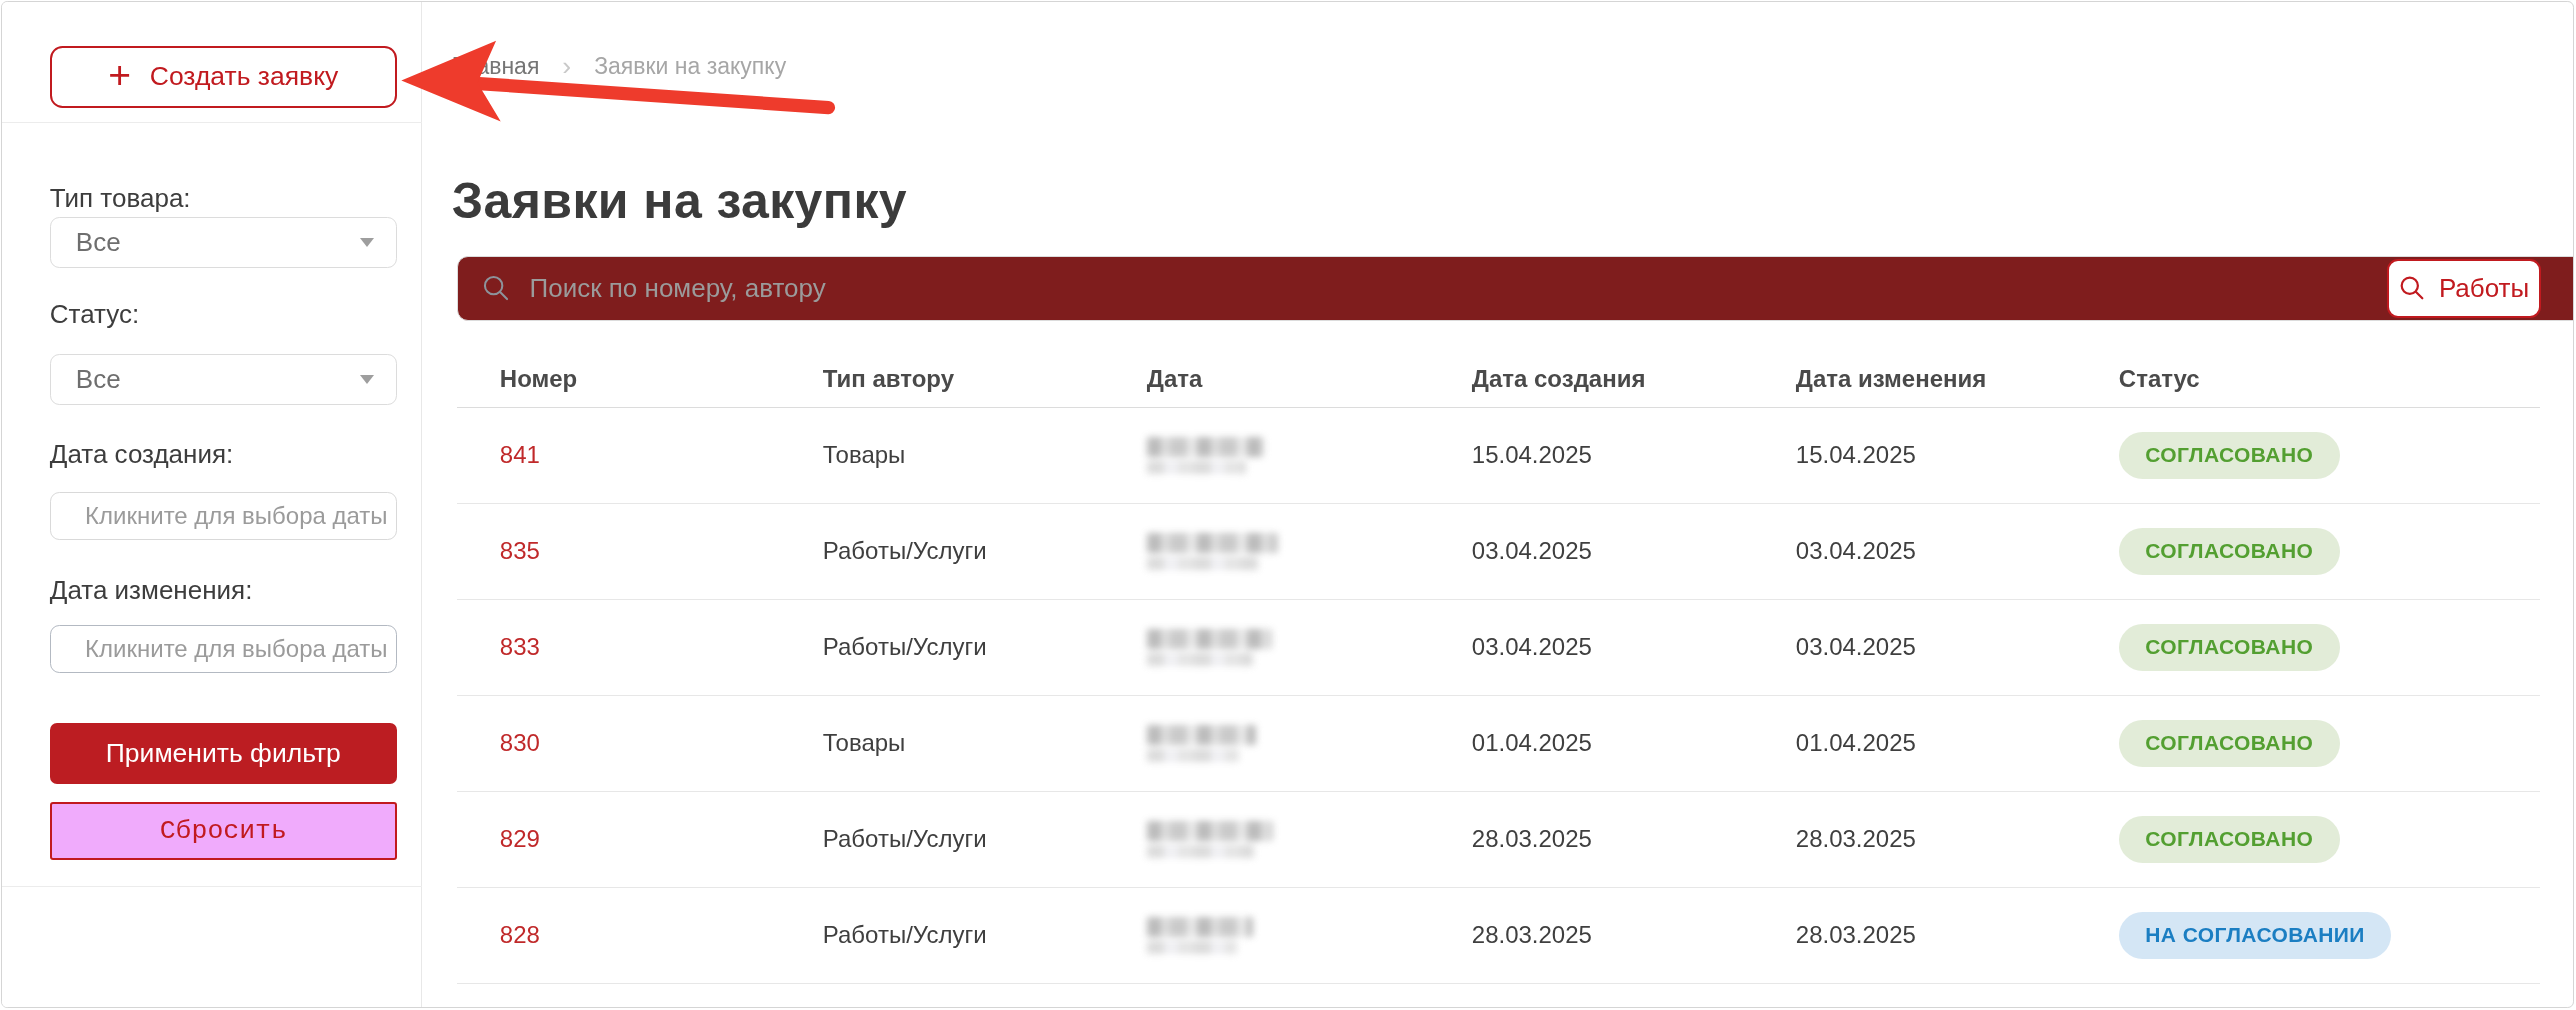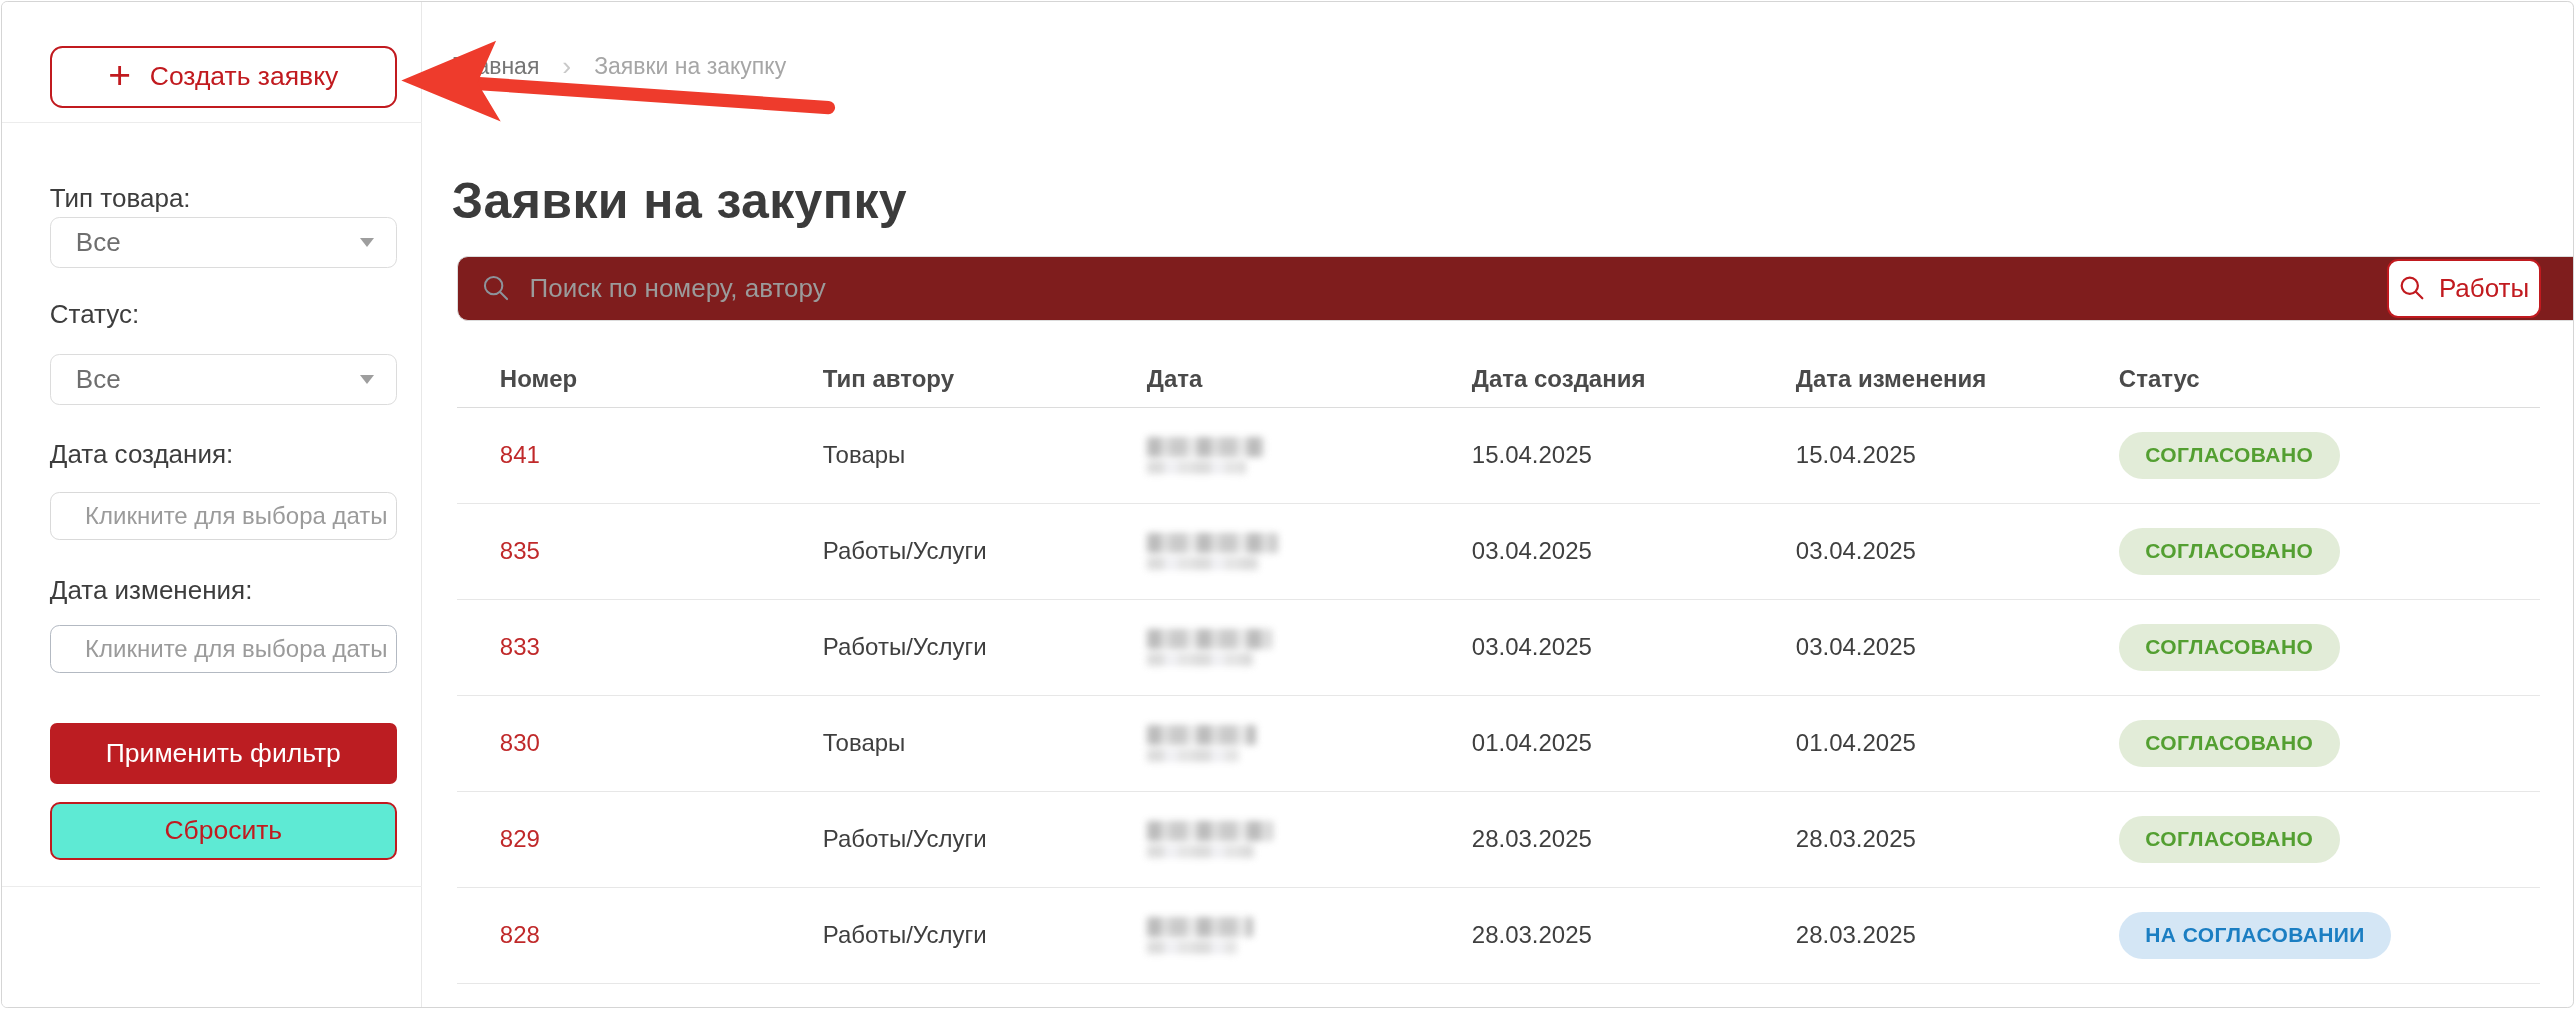--- a/index.html
+++ b/index.html
@@ -20,22 +20,22 @@
   .select-box{position:absolute;left:48px;width:347px;height:51px;border:1.6px solid #dcdcdc;border-radius:9.3px;
       box-sizing:border-box;display:flex;align-items:center;padding:0 22px 0 25px;cursor:pointer;background:#fff;}
   .select-box .val{font-size:26px;color:#6e6e6e;flex:1;}
   .caret{width:0;height:0;border-left:7.8px solid transparent;border-right:7.8px solid transparent;border-top:9.3px solid #9e9e9e;}
   .date-box{position:absolute;left:48px;width:347px;height:48px;border:1.6px solid #d9d9d9;border-radius:9.3px;
       box-sizing:border-box;display:flex;align-items:center;gap:15.6px;padding:0 15.6px 0 18.7px;cursor:pointer;background:#fff;}
   .date-box.darker{border-color:#b3b9c2;}
   .date-box .ph{font-size:24px;color:#9b9b9b;white-space:nowrap;}
   .btn-apply{position:absolute;left:48px;top:721px;width:347px;height:61px;background:#bc1d22;border:none;
       border-radius:7px;color:#fff;font-size:26.5px;cursor:pointer;font-family:inherit;}
-  .btn-reset{position:absolute;left:48px;top:800px;width:347px;height:58px;background:#5eead4;border:2.3px solid #c11a1f;
-      border-radius:10px;color:#c11a1f;font-size:26.5px;cursor:pointer;box-sizing:border-box;font-family:Liberation Sans, sans-serif;}
+  .btn-reset{position:absolute;left:48px;top:800px;width:347px;height:58px;background:#f0abfc;border:2.3px solid #c11a1f;
+      border-radius:3px;color:#c11a1f;font-size:26.5px;cursor:pointer;box-sizing:border-box;font-family:Liberation Mono, monospace;}
 
   
   .breadcrumb{position:absolute;left:450px;top:51px;display:flex;align-items:center;font-size:23px;}
   .crumb-home{color:#757575;cursor:pointer;}
   .crumb-sep{color:#c9c9c9;font-size:26.5px;margin:0 23px;line-height:1;}
   .crumb-current{color:#a6a6a6;}
   .page-title{position:absolute;left:450px;top:137px;font-size:50px;font-weight:600;color:#3b3b3b;letter-spacing:0.4px;}
 
   .search-input{position:absolute;left:455px;top:254px;width:2209px;height:65px;border:1.6px solid #dcdcdc;border-radius:11px;
       box-sizing:border-box;display:flex;align-items:center;gap:18.7px;padding:12px 23px;background:#7f1d1d;cursor:text;}

